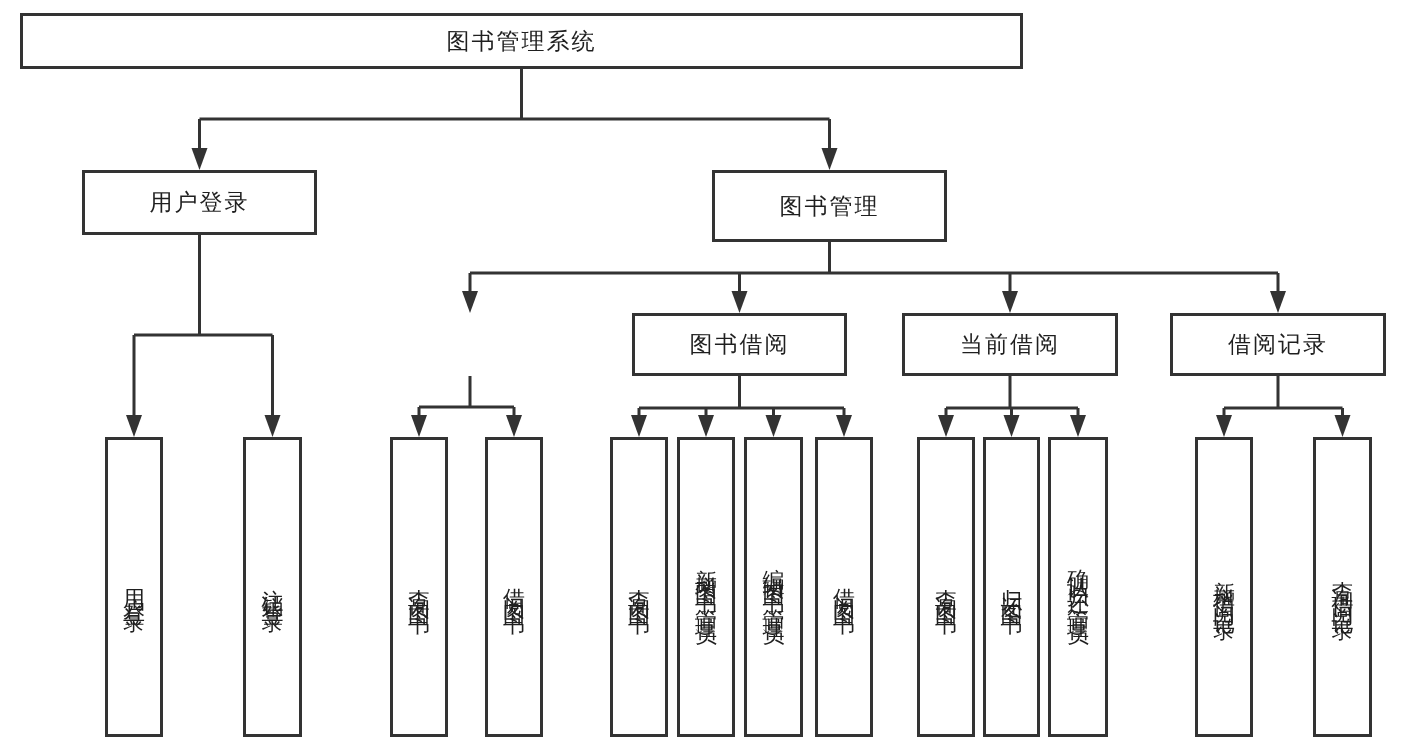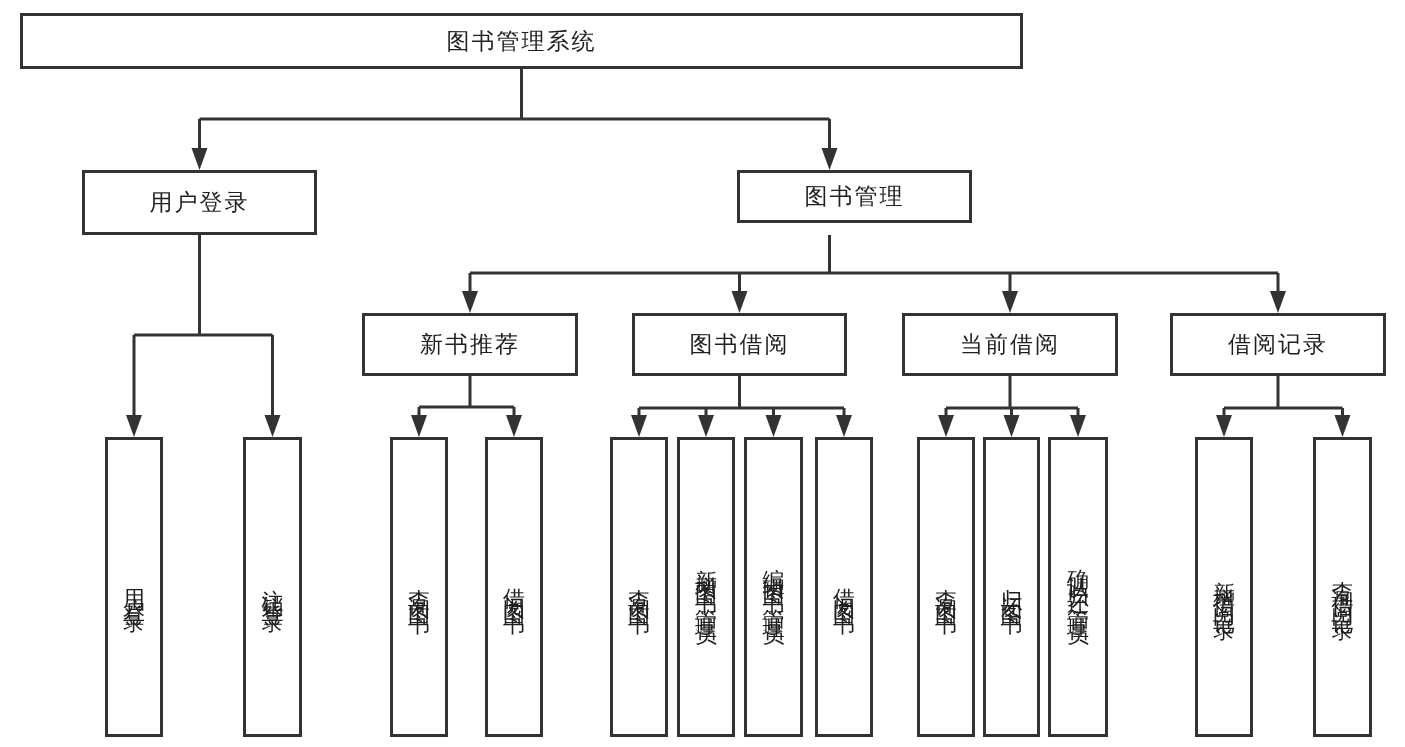--- a/index.html
+++ b/index.html
@@ -96,23 +96,22 @@
     <polygon points="1078,437 1070,415 1086,415"></polygon>
 
     <path d="M1278 376 V408 M1224 408 H1342.5 M1224 408 V418 M1342.5 408 V418"></path>
     <polygon points="1224,437 1216,415 1232,415"></polygon>
     <polygon points="1342.5,437 1334.5,415 1350.5,415"></polygon>
   </svg>
 
   <div class="node hnode" style="left:20px; top:13px; width:1003px; height:56px;text-align:right;">图书管理系统</div>
 
   <div class="node hnode" style="left:82px; top:170px; width:235px; height:65px;">用户登录</div>
-  <div class="node hnode" style="left:712px; top:170px; width:235px; height:53px;margin-left:25px;">图书管理</div>
+  <div class="node hnode" style="left:712px; top:170px; width:235px; height:72px;">图书管理</div>
 
-  <div class="node hnode" style="left:362px; top:313px; width:216px; height:63px;">新书推荐</div>
   <div class="node hnode" style="left:902px; top:313px; width:216px; height:63px;">当前借阅</div>
   <div class="node hnode" style="left:632px; top:313px; width:215px; height:63px;">图书借阅</div>
   <div class="node hnode" style="left:1170px; top:313px; width:216px; height:63px;">借阅记录</div>
 
   <div class="node vnode" style="left:105px; width:58px;">用户登录</div>
   <div class="node vnode" style="left:243px; width:59px;">注销登录</div>
 
   <div class="node vnode" style="left:390px; width:58px;">查询图书</div>
   <div class="node vnode" style="left:485px; width:58px;">借阅图书</div>
 

